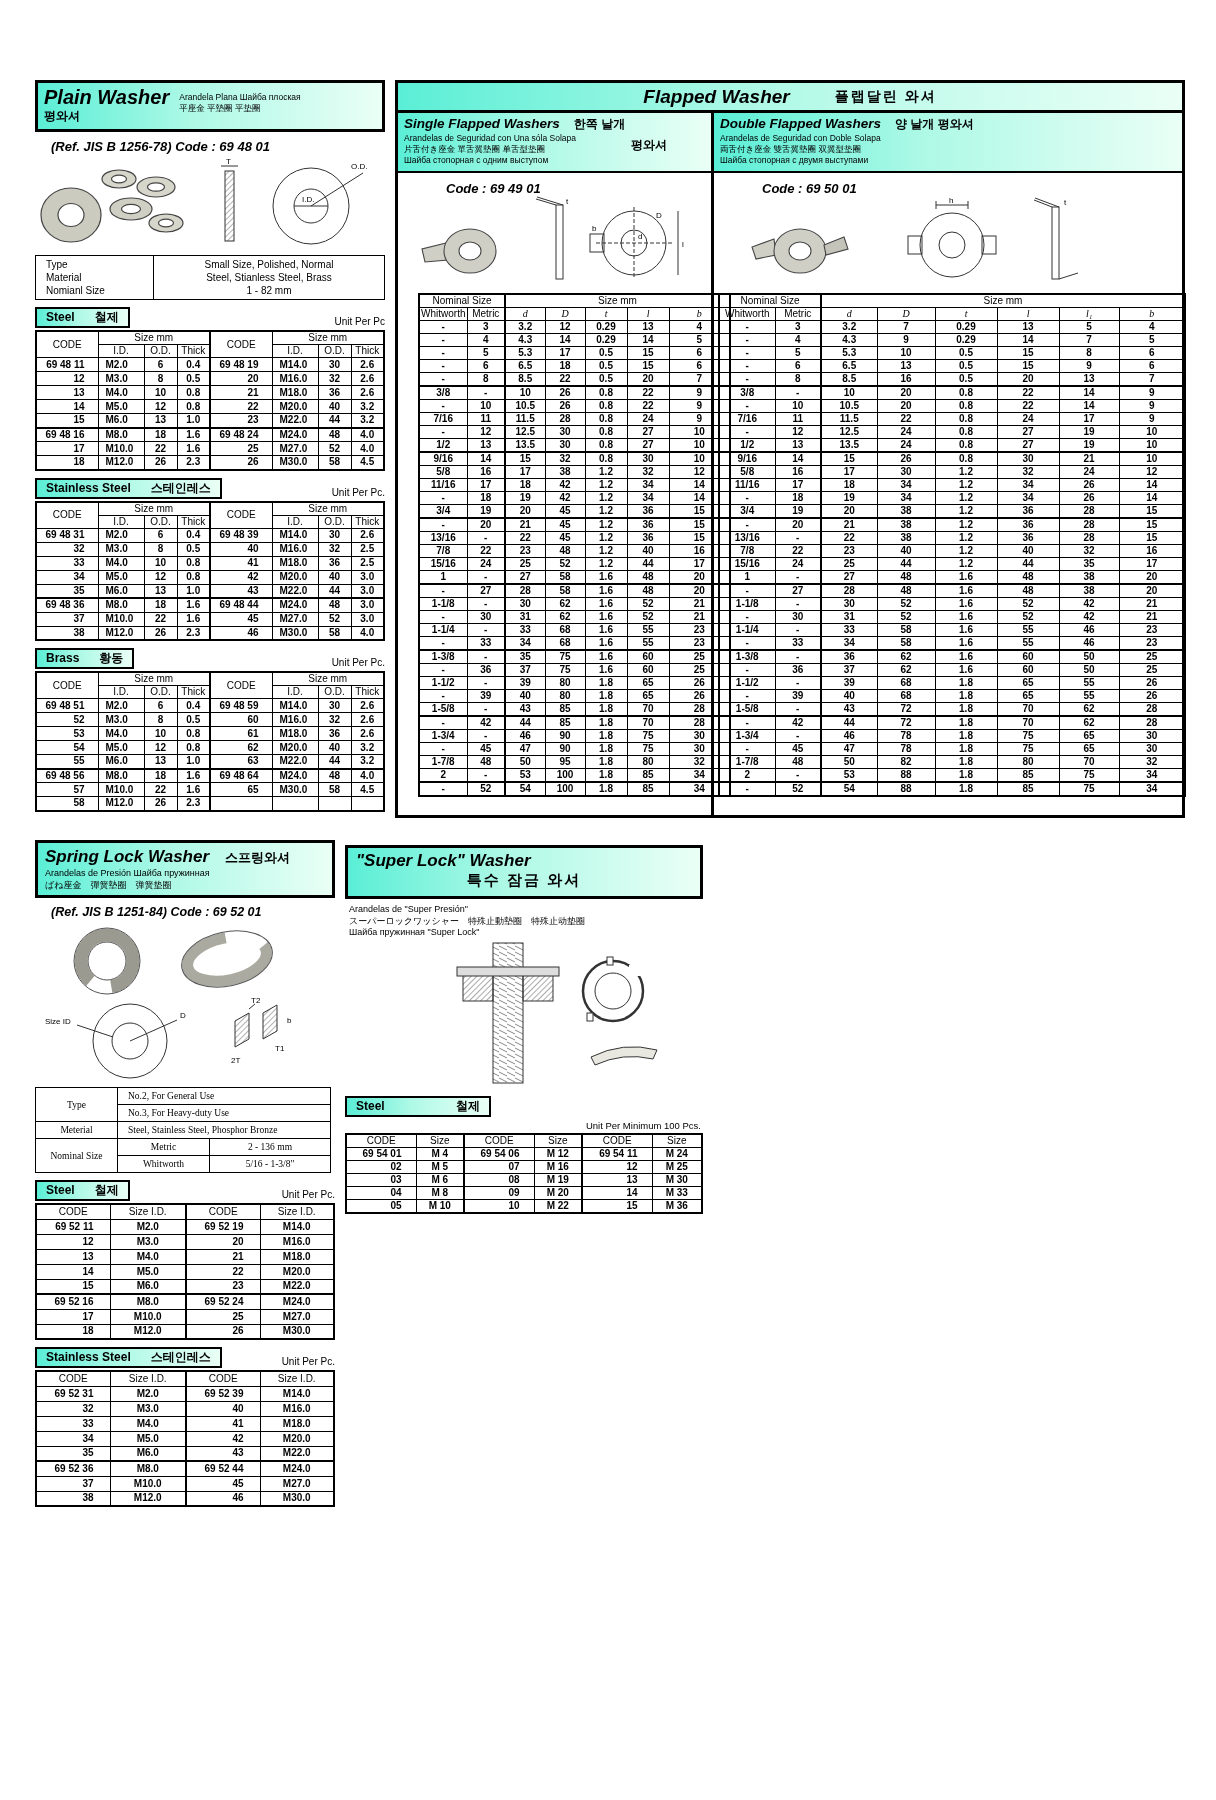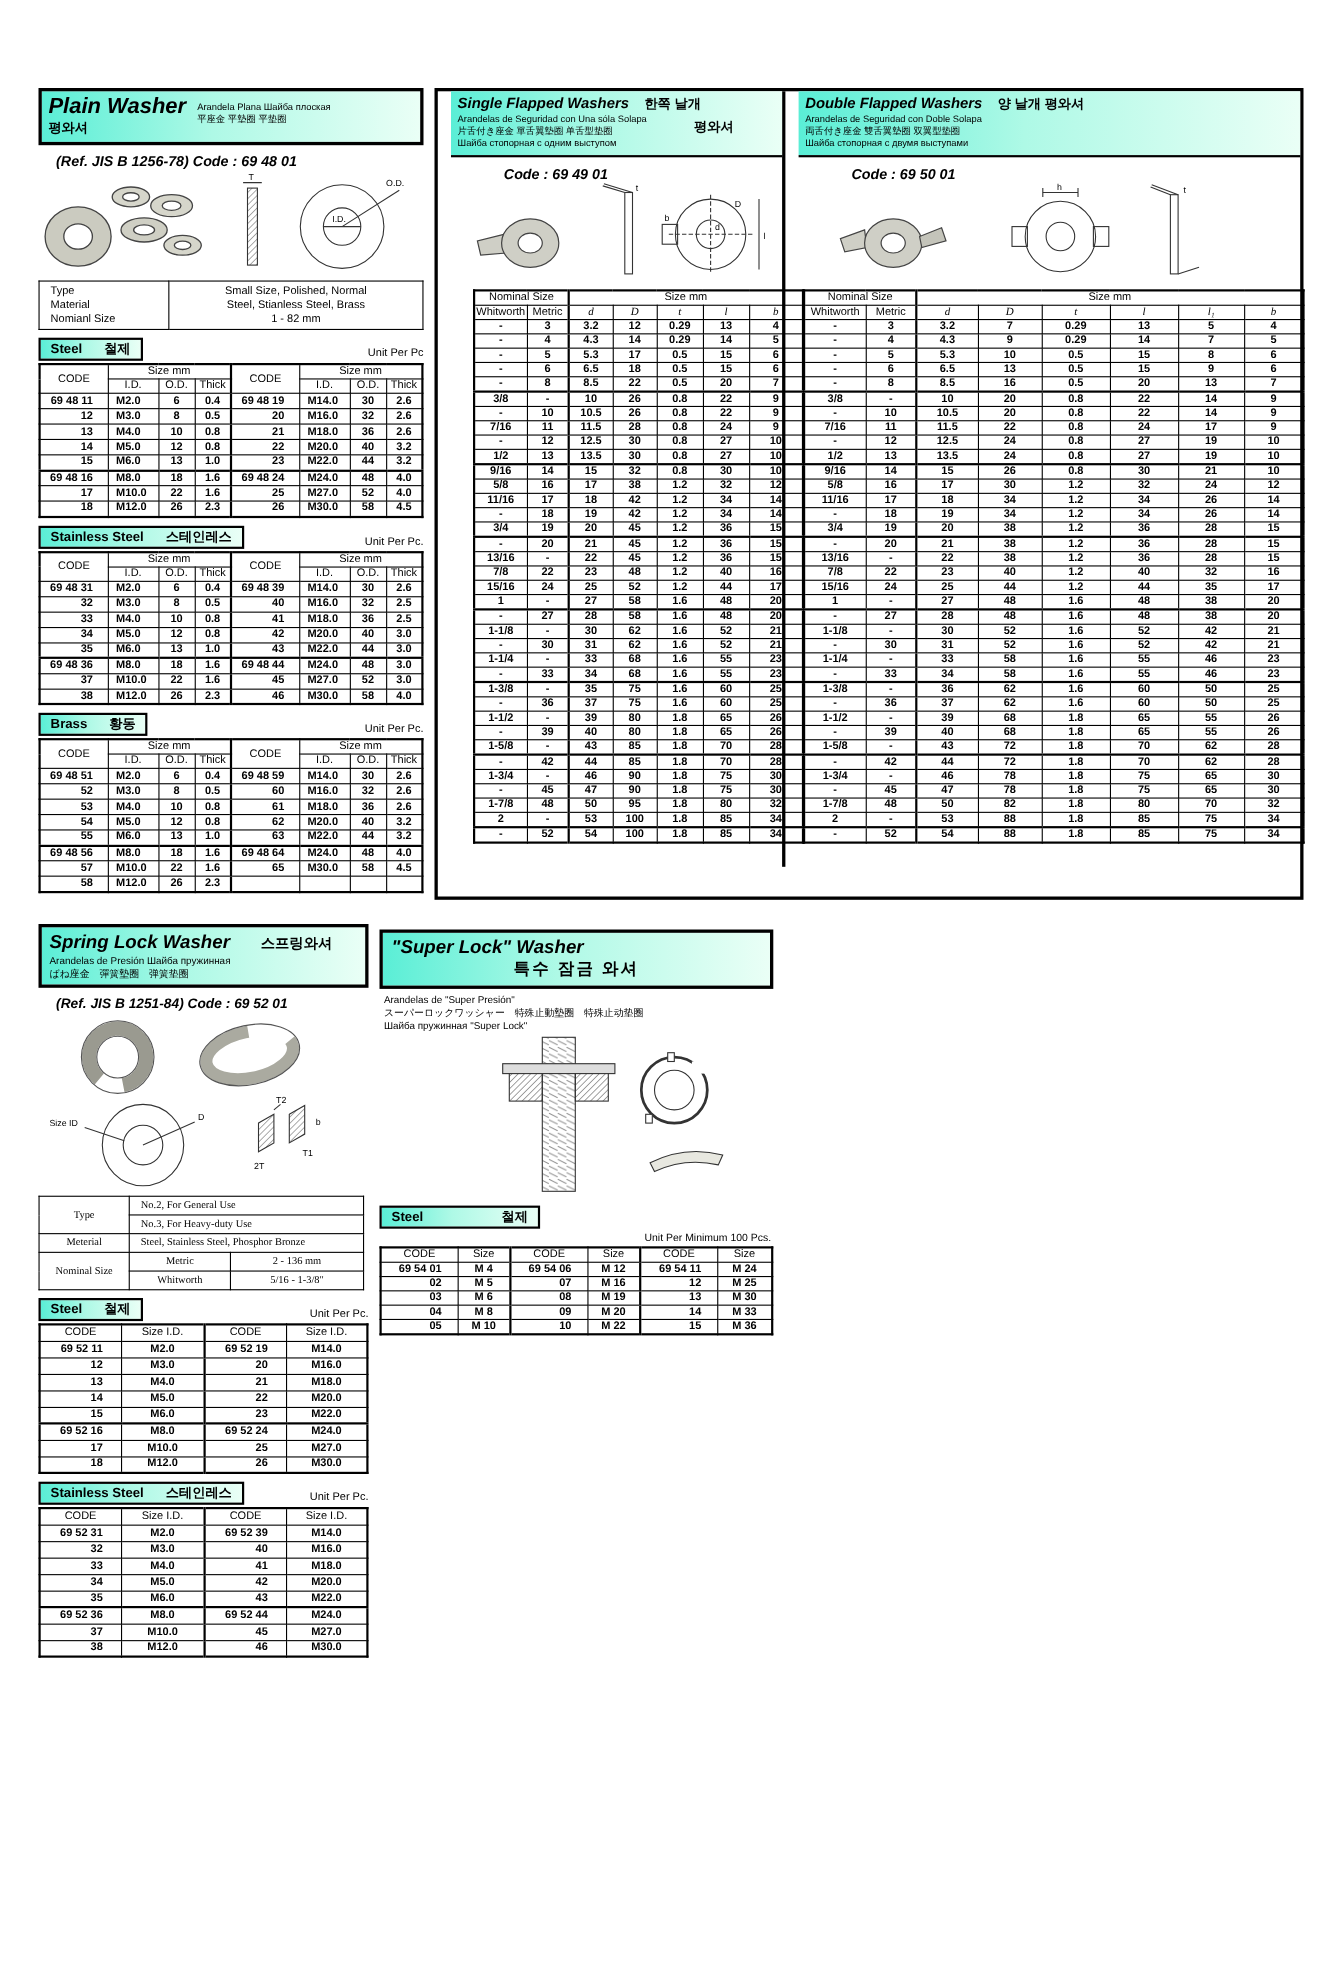--- a/index.html
+++ b/index.html
@@ -58,39 +58,39 @@
   .spec1 td { border:1px solid #000; font-size:10px; line-height:13px; padding:2px 4px; }
   .spec1 td.lbl { width:118px; text-align:left; padding-left:10px; }
   .spec1 td.val { text-align:center; }
 
   
   .flapped { position:absolute; left:395px; top:80px; width:790px; height:738px; border:3px solid #000; }
   .flap-head { height:30px; border-bottom:3px solid #000; display:flex; align-items:center; justify-content:center; gap:45px; }
   .flap-head .t1 { font-style:italic; font-weight:bold; font-size:19px; }
   .flap-head .t2 { font-weight:bold; font-size:14px; letter-spacing:2px; }
   .flap-body { display:flex; height:705px; }
-  .flap-col { display:flex; flex-direction:column;padding-left:12px; }
+  .flap-col { display:flex; flex-direction:column; }
   .flap-col.left { width:316px; border-right:3px solid #000; }
   .flap-col.right { flex:1; }
   .sub-head { position:relative; border-bottom:2px solid #000; padding:3px 6px; min-height:60px; }
   .sub-head .l1 { display:flex; gap:14px; align-items:baseline; }
   .sub-head .l1 .st { font-style:italic; font-weight:bold; font-size:13.5px; }
   .sub-head .l1 .sk { font-weight:bold; font-size:12px; }
   .sub-head .sm { font-size:8.5px; line-height:11px; }
   .sub-head .kr2 { position:absolute; right:44px; top:24px; font-weight:bold; font-size:12px; }
   .flap-fig { position:relative; height:120px; }
   .code-label { position:absolute; left:48px; top:8px; font-style:italic; font-weight:bold; font-size:13px; }
   .flap-fig svg { position:absolute; left:8px; top:22px; }
   .ftable { margin:0 5px 0 20px; width:290px; }
   .ftable2 { margin:0 4px; width:462px; }
 
   
   .spring { position:absolute; left:35px; top:840px; width:300px; }
   .spring .sec-head { padding:4px 7px; }
-  .spring .l1 { display:flex; gap:28px; align-items:baseline; }
+  .spring .l1 { display:flex; gap:16px; align-items:baseline; }
   .spring .l1 .st { font-style:italic; font-weight:bold; font-size:17px; }
   .spring .l1 .sk { font-weight:bold; font-size:13px; }
   .spring .sm { font-size:9px; line-height:12px; }
   .spring-fig { position:relative; height:164px; margin-top:2px; }
   .spec2 { border-collapse:collapse; width:296px; margin-top:2px; }
   .spec2 td { border:1px solid #000; font-size:9.5px; padding:3px 4px; text-align:center; height:15px;font-family:Liberation Serif, serif; }
   .spec2 td.al { text-align:left; padding-left:10px; }
 
   
   .superlock { position:absolute; left:345px; top:845px; width:358px; }
@@ -524,20 +524,24 @@
             <td class="dvl"></td>
             <td></td>
             <td></td>
             <td></td>
           </tr>
         </tbody>
     </table>
   </div>
 
   <div class="flapped">
+    <div class="flap-head grad">
+      <span class="t1">Flapped Washer</span>
+      <span class="t2">플랩달린 와셔</span>
+    </div>
     <div class="flap-body">
 
       <div class="flap-col left">
         <div class="sub-head grad">
           <div class="l1">
             <span class="st">Single Flapped Washers</span>
             <span class="sk">한쪽 날개</span>
           </div>
           <div class="sm">Arandelas de Seguridad con Una sóla Solapa</div>
           <div class="sm">片舌付き座金 單舌翼墊圈 单舌型垫圈</div>

